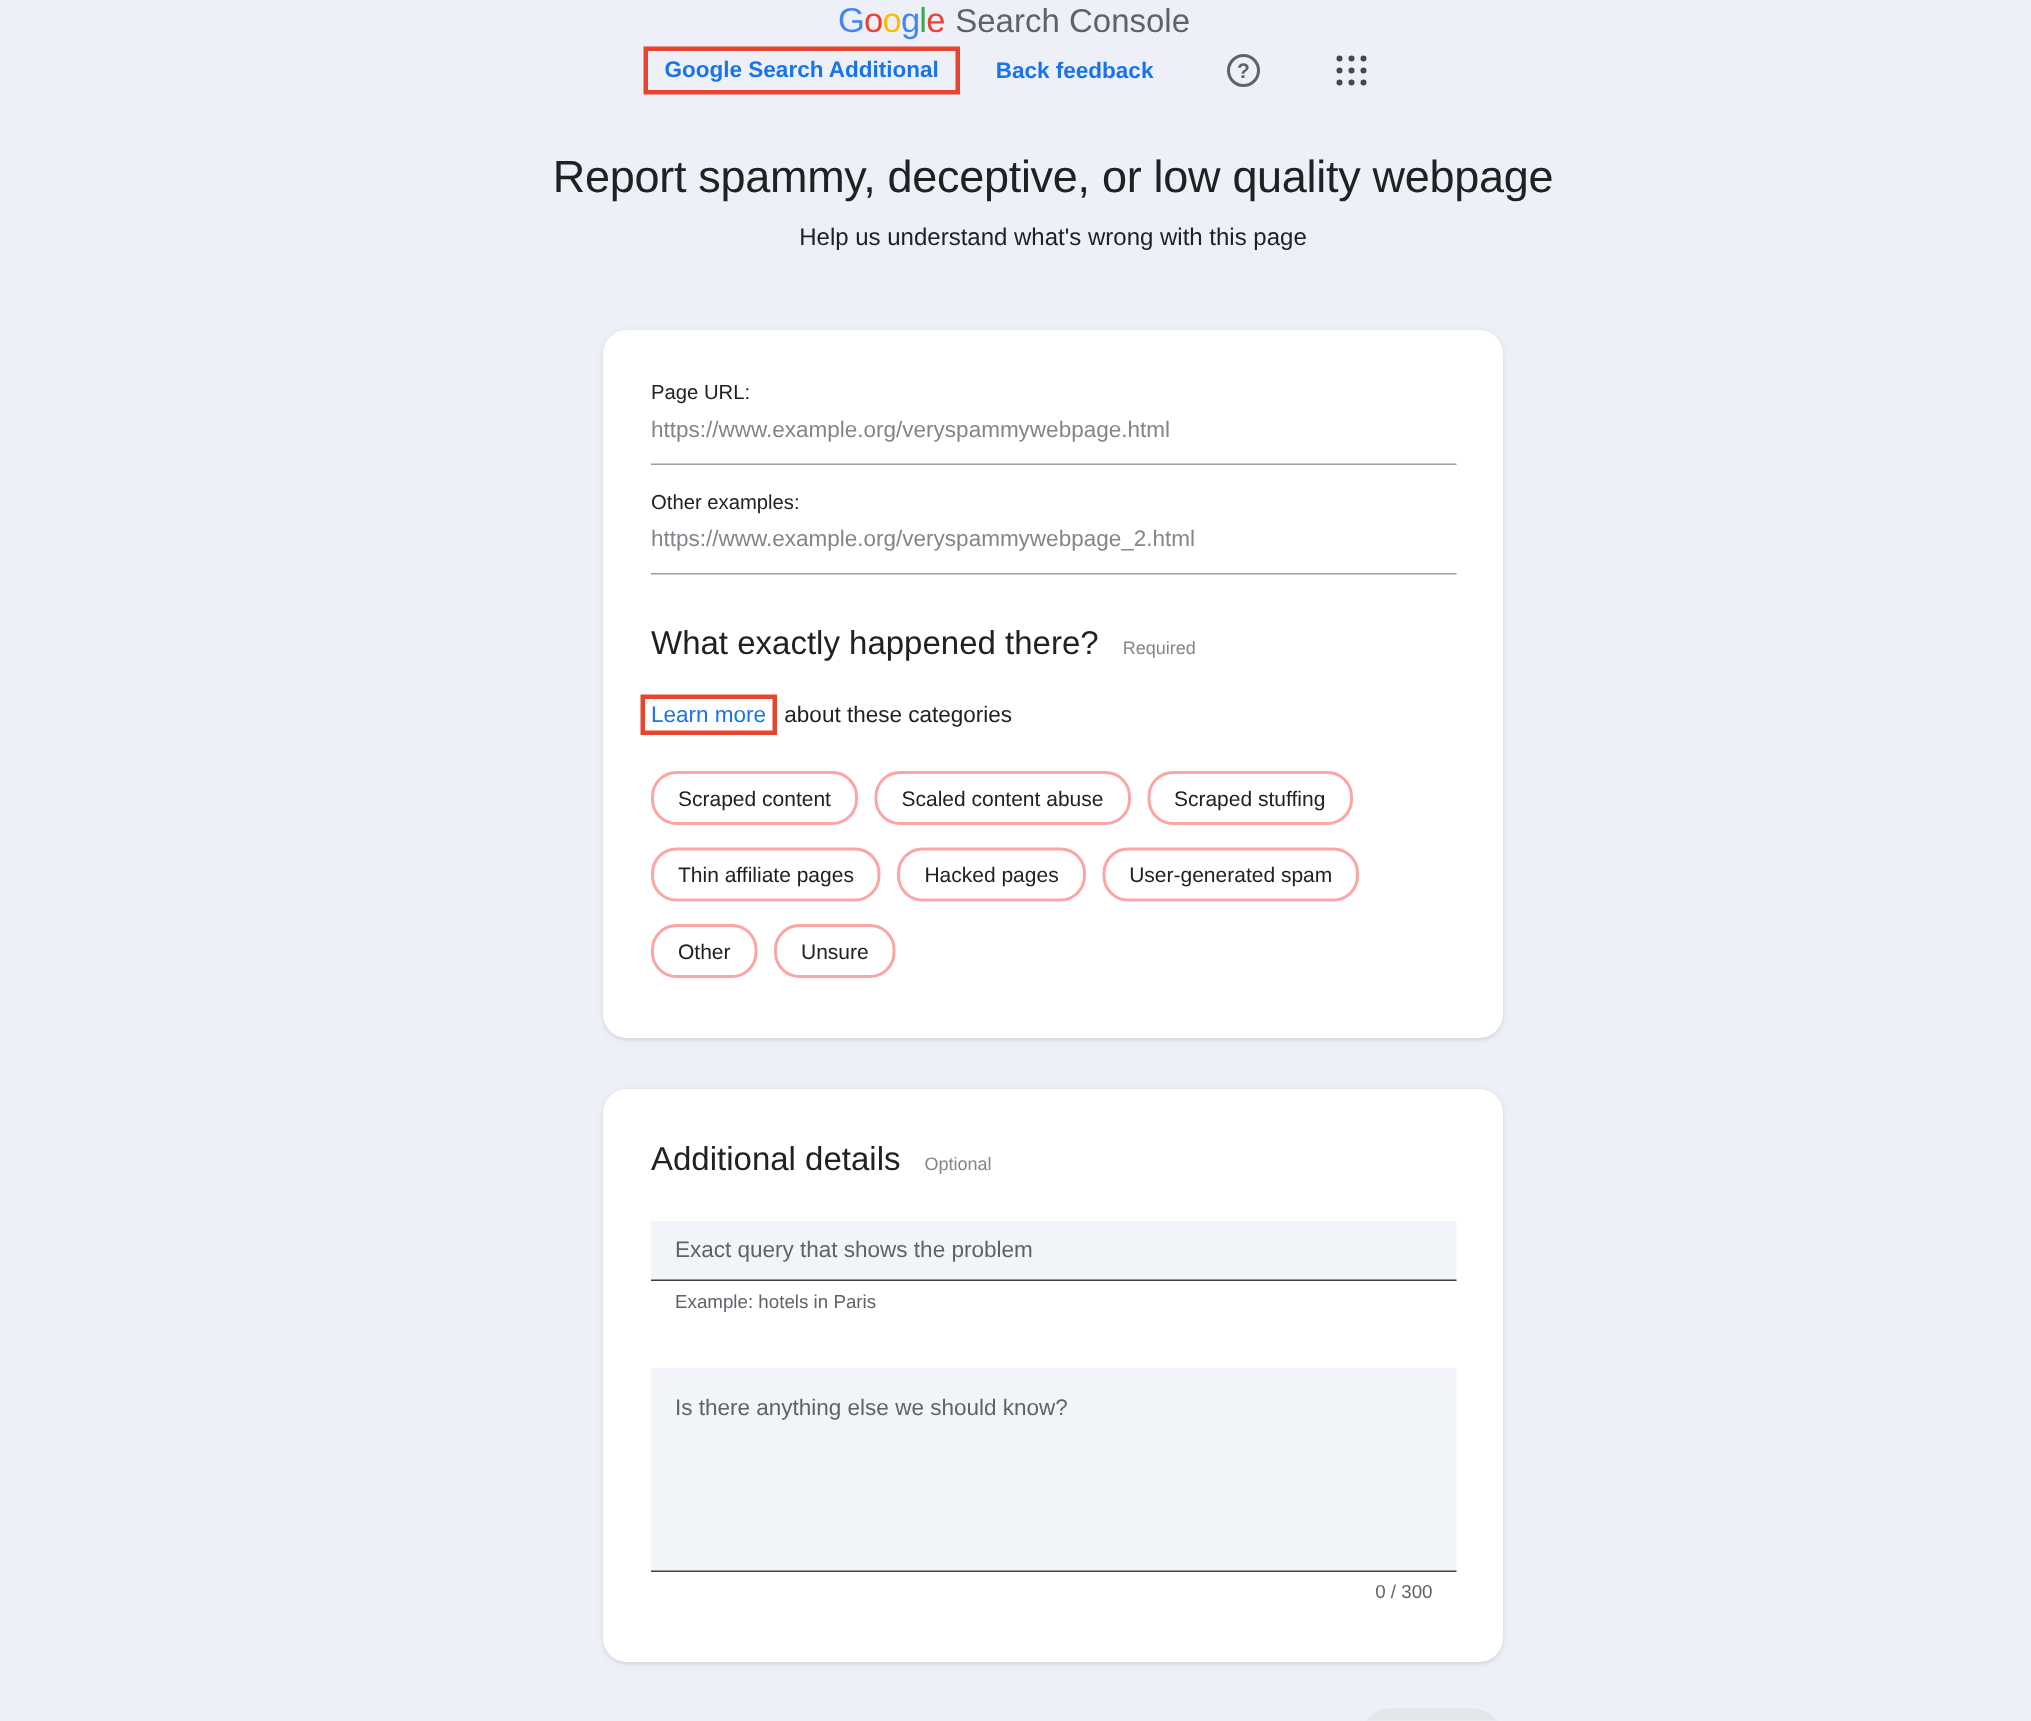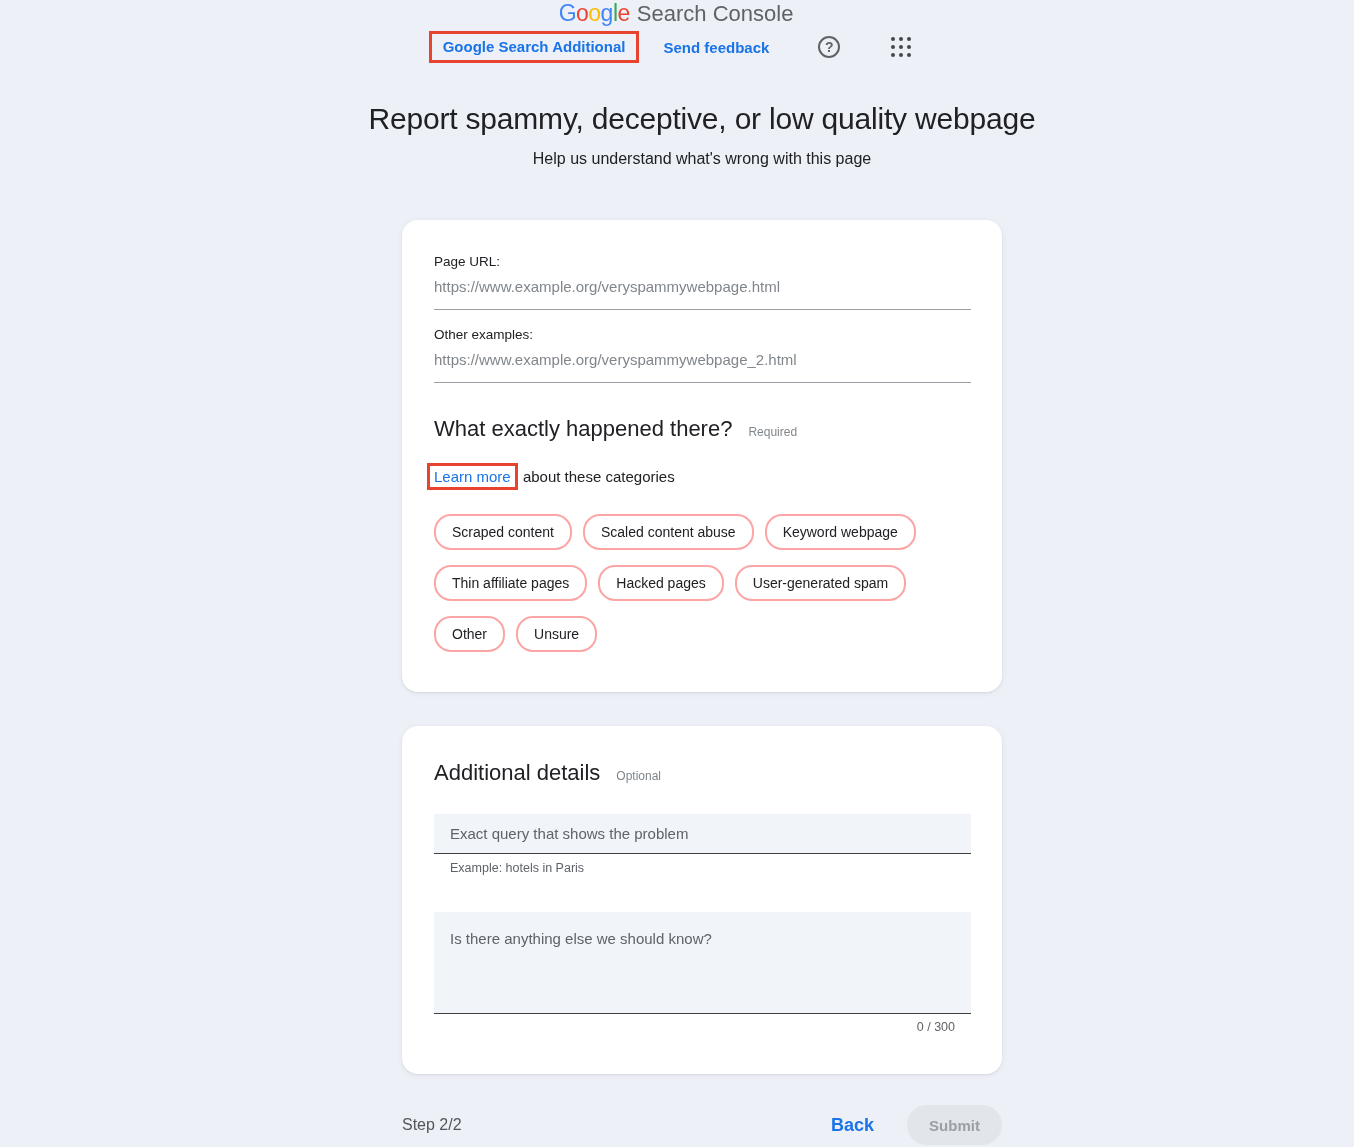--- a/index.html
+++ b/index.html
@@ -115,21 +115,21 @@
     border: none; border-bottom: 1px solid #3c4043;
     outline: none;
     font-size: 15px; color: #202124;
     font-family: "Liberation Sans", sans-serif;
     padding: 0 16px;
   }
   .filled-input::placeholder, .filled-textarea::placeholder { color: #5f6368; opacity: 1; }
   .helper { margin-top: 7px; padding-left: 16px; font-size: 12.5px; color: #5f6368; }
   .filled-textarea {
     margin-top: 37px;
-    display: block; width: 100%; height: 102px;
+    display: block; width: 100%; height: 136px;
     background: #f1f5fa;
     border: none; border-bottom: 1px solid #3c4043;
     outline: none; resize: none;
     font-size: 15px; color: #c2410c;
     font-family: "Liberation Sans", sans-serif;
     padding: 18px 16px 0 16px;
   }
   .counter { margin-top: 6px; padding-right: 16px; text-align: right; font-size: 12.5px; color: #5f6368; }
 
   
@@ -153,21 +153,21 @@
 
 <header>
   <div class="logo">
     <span class="logo-google"><span style="color: rgb(66, 133, 244);">G</span><span style="color: rgb(234, 67, 53);">o</span><span style="color: rgb(251, 188, 4);">o</span><span style="color: rgb(66, 133, 244);">g</span><span style="color: rgb(52, 168, 83);">l</span><span style="color: rgb(234, 67, 53);">e</span></span>
     <span class="logo-product">Search Console</span>
   </div>
   <div class="header-right">
     <span class="annotated-box">
       <a class="nav-link">Google Search Additional</a>
     </span>
-    <a class="nav-link feedback">Send feedback</a>
+    <a class="nav-link feedback">Back feedback</a>
     <button class="icon-btn">
       <span class="help-circle">?</span>
     </button>
     <button class="icon-btn apps-btn">
       <span class="apps-grid">
         <i></i>
           <i></i>
           <i></i>
           <i></i>
           <i></i>
@@ -202,21 +202,21 @@
     </div>
 
     <p class="learn-line">
       <a class="learn-more">Learn more</a>
       <span class="learn-suffix">about these categories</span>
     </p>
 
     <div class="chips">
         <button class="chip">Scraped content</button>
         <button class="chip">Scaled content abuse</button>
-        <button class="chip">Keyword webpage</button>
+        <button class="chip">Scraped stuffing</button>
         <button class="chip">Thin affiliate pages</button>
         <button class="chip">Hacked pages</button>
         <button class="chip">User-generated spam</button>
         <button class="chip">Other</button>
         <button class="chip">Unsure</button>
       </div>
   </section>
 
   <section class="card card-2">
     <div class="question-row">

